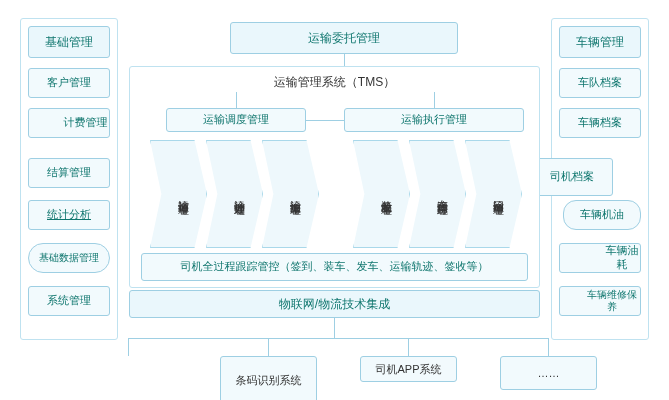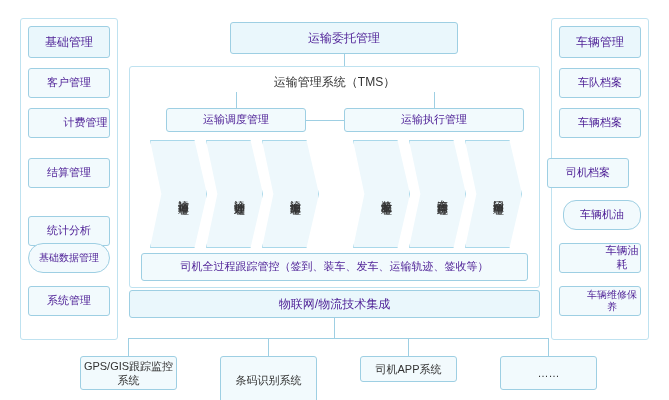--- a/index.html
+++ b/index.html
@@ -18,21 +18,21 @@
     box-sizing:border-box;
     border:1px solid #9ecfe3;
     background:#f2fafd;
     border-radius:3px;
     display:flex;
     align-items:center;
     justify-content:center;
     text-align:center;
     font-size:11px;
     line-height:1.25;
-    color:#4c1d95;
+    color:#0f766e;
   }
   .col-frame{
     position:absolute;
     box-sizing:border-box;
     border:1px solid #bfe2f0;
     background:#ffffff;
     border-radius:3px;
   }
   .center-frame{
     position:absolute;
@@ -89,31 +89,31 @@
 
 <div class="canvas">
 
   <div class="col-frame" style="left:20px;top:18px;width:98px;height:322px;"></div>
 
   <div class="box hdr" style="left:28px;top:26px;width:82px;height:32px;">基础管理</div>
 
   <div class="box" style="left:28px;top:68px;width:82px;height:30px;">客户管理</div>
   <div class="box" style="left:28px;top:108px;width:82px;height:30px;padding-left:33px;">计费管理</div>
   <div class="box" style="left:28px;top:158px;width:82px;height:30px;">结算管理</div>
-  <div class="box" style="left:28px;top:216px;width:82px;height:30px;">统计分析</div>
+  <div class="box" style="left:28px;top:200px;width:82px;height:30px;text-decoration:underline;">统计分析</div>
   <div class="box" style="left:28px;top:243px;width:82px;height:30px;font-size:10px;border-radius:15px;">基础数据管理</div>
   <div class="box" style="left:28px;top:286px;width:82px;height:30px;">系统管理</div>
 
   <div class="col-frame" style="left:551px;top:18px;width:98px;height:322px;"></div>
 
   <div class="box hdr" style="left:559px;top:26px;width:82px;height:32px;">车辆管理</div>
 
   <div class="box" style="left:559px;top:68px;width:82px;height:30px;">车队档案</div>
   <div class="box" style="left:559px;top:108px;width:82px;height:30px;">车辆档案</div>
-  <div class="box" style="left:547px;top:158px;width:82px;height:30px;">司机档案</div>
+  <div class="box" style="left:531px;top:158px;width:82px;height:38px;">司机档案</div>
   <div class="box" style="left:563px;top:200px;width:78px;height:30px;border-radius:13px;">车辆机油</div>
   <div class="box" style="left:559px;top:243px;width:82px;height:30px;padding-left:44px;">车辆油耗</div>
   <div class="box" style="left:559px;top:286px;width:82px;height:30px;font-size:10px;padding-left:24px;">车辆维修保养</div>
 
   <div class="box hdr" style="left:230px;top:22px;width:228px;height:32px;font-size:12px;">运输委托管理</div>
 
   <div class="line vline" style="left:344px;top:54px;height:12px;"></div>
 
   <div class="center-frame" style="left:129px;top:66px;width:411px;height:222px;"></div>
 
@@ -150,18 +150,17 @@
 
   <div class="box hdr" style="left:129px;top:290px;width:411px;height:28px;font-size:12px;">物联网/物流技术集成</div>
 
   <div class="line hline" style="left:128px;top:338px;width:420px;"></div>
   <div class="line vline" style="left:334px;top:318px;height:20px;"></div>
   <div class="line vline" style="left:128px;top:338px;height:18px;"></div>
   <div class="line vline" style="left:268px;top:338px;height:18px;"></div>
   <div class="line vline" style="left:408px;top:338px;height:18px;"></div>
   <div class="line vline" style="left:548px;top:338px;height:18px;"></div>
 
-  <div class="bottom-box" style="left:80px;top:356px;width:97px;height:34px;">GPS/GIS跟踪监控系统</div>
   <div class="bottom-box" style="left:220px;top:356px;width:97px;height:48px;">条码识别系统</div>
   <div class="bottom-box" style="left:360px;top:356px;width:97px;height:26px;">司机APP系统</div>
   <div class="bottom-box" style="left:500px;top:356px;width:97px;height:34px;">……</div>
 
 </div>
 
 </body></html>

